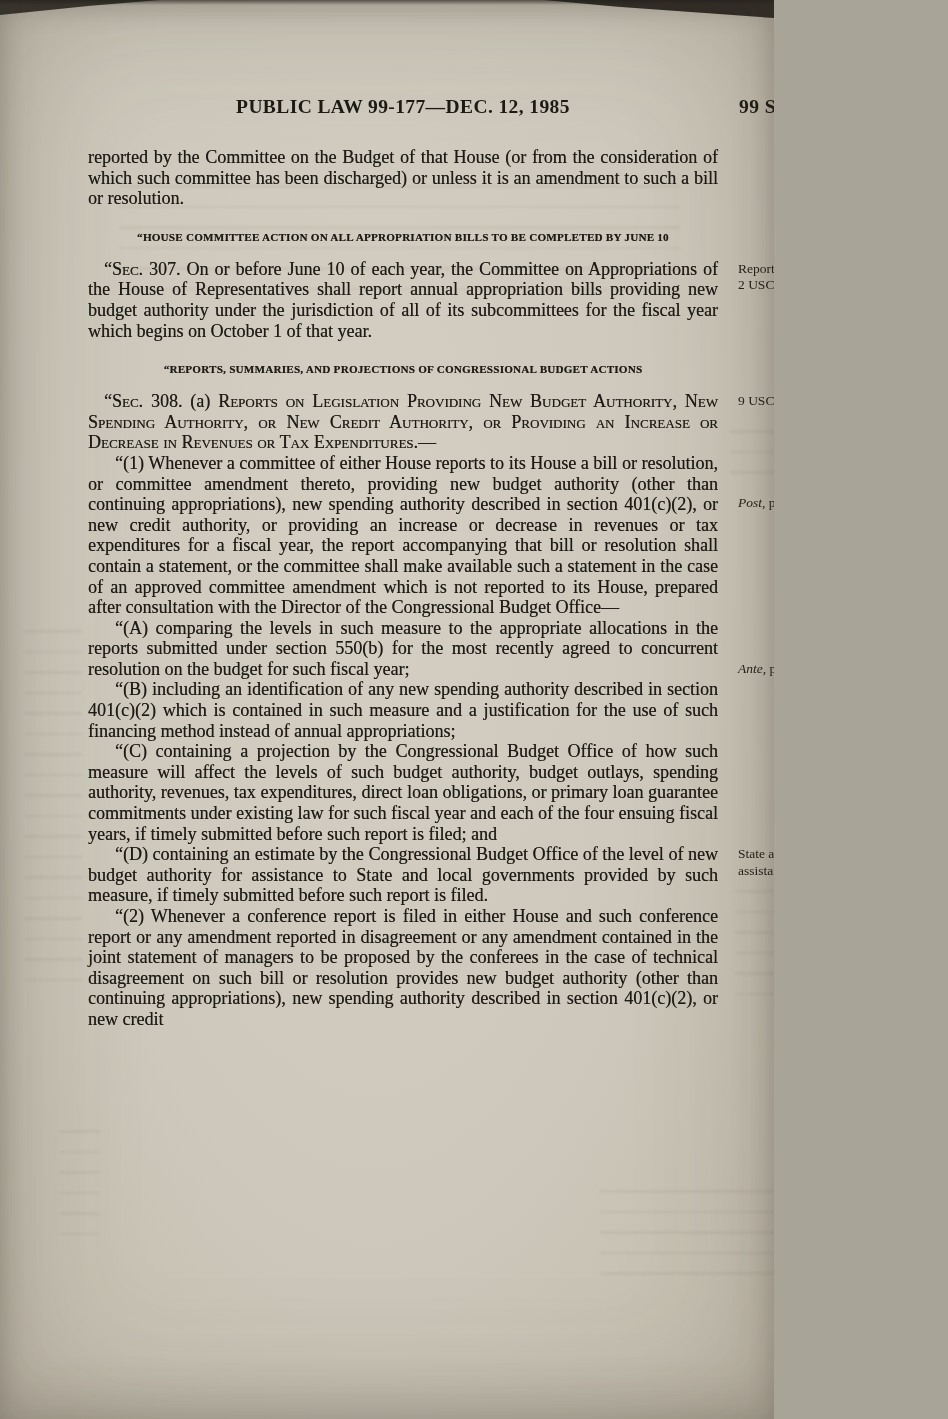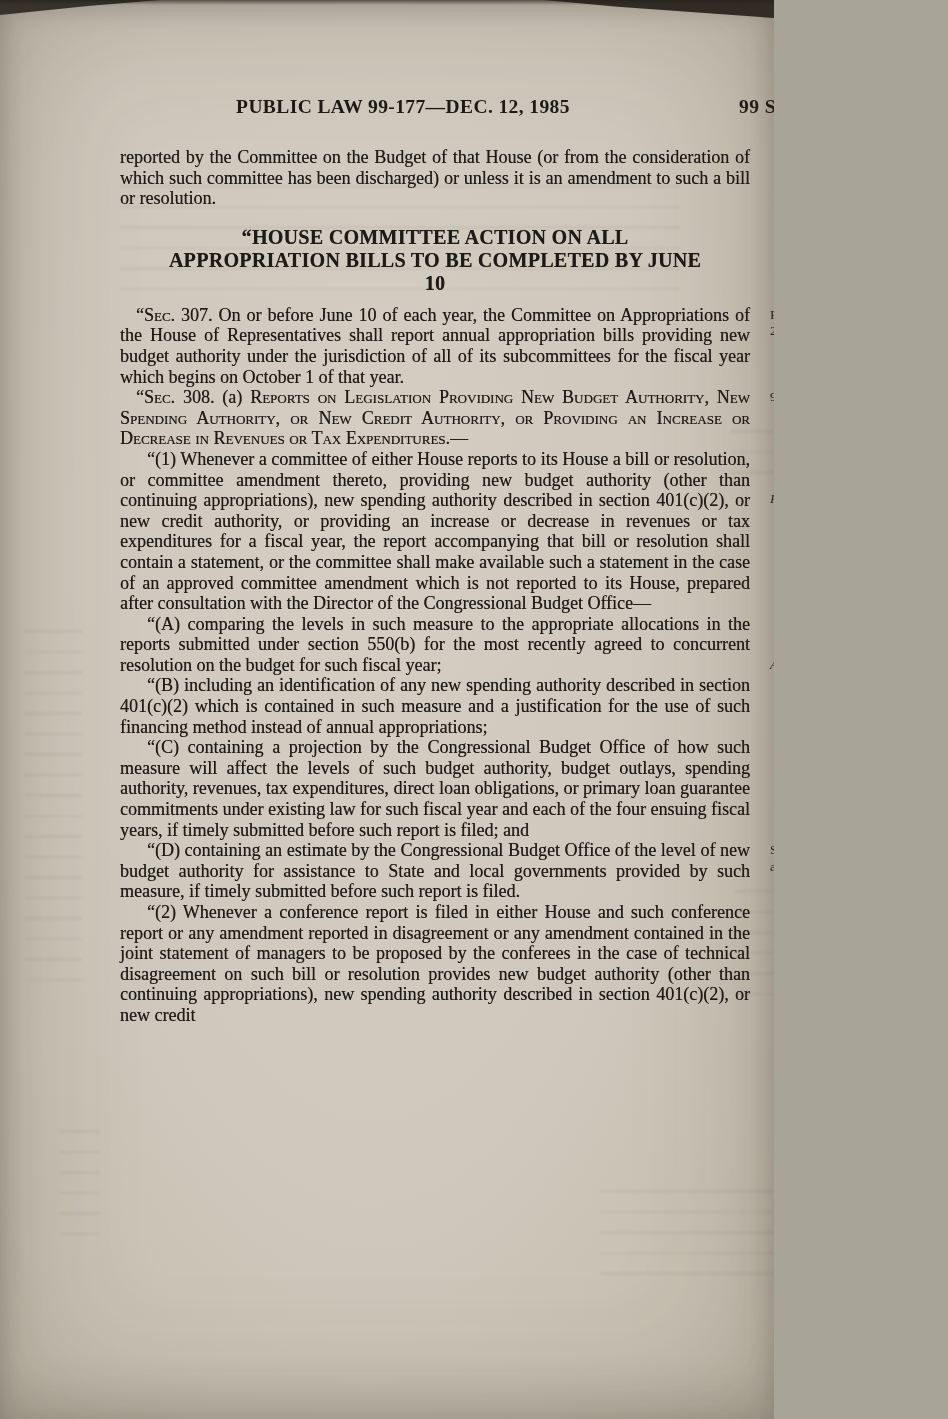--- a/index.html
+++ b/index.html
@@ -28,30 +28,29 @@
     position:absolute; top:96px; left:88px; width:776px; height:26px;
     font-weight:bold; font-size:19.5px; letter-spacing:.4px; white-space:nowrap;
   }
   .head-title { position:absolute; left:0; width:630px; text-align:center; }
   .head-stat { position:absolute; right:0; }
 
   .text-block {
     position:absolute; left:88px; top:147px; width:630px;
     font-size:18px; line-height:20.6px; text-align:justify;
     text-shadow:0.25px 0.25px 0.35px rgba(25,22,15,.65);
-    margin-left:32px;
   }
   .text-block p { margin:0; position:relative; }
   .indent { text-indent:16px; }
   .level1 { margin-left:42px; text-indent:27px; }
   .level2 { margin-left:86px; text-indent:27px; }
   .sc { font-variant:small-caps; }
 
   .center-head {
-    font-size:20px; font-weight:bold; text-align:center; line-height:23px;
+    font-size:11px; font-weight:bold; text-align:center; line-height:23px;
     max-width:540px; margin:17px auto 10px; letter-spacing:.3px; text-indent:0;
   }
 
   .note {
     position:absolute; left:calc(100% + 20px); width:152px;
     font-size:13.5px; line-height:16.5px; text-align:left; text-indent:0;
     text-shadow:none; color:#24211b;
   }
   .note .nline { display:block; }
   .note .em { font-style:italic; }
@@ -96,20 +95,21 @@
 
     <p class="indent">
       <span class="sc">“Sec. 307.</span>
       <span>On or before June 10 of each year, the Committee on Appropriations of the House of Representatives shall report annual appropriation bills providing new budget authority under the jurisdiction of all of its subcommittees for the fiscal year which begins on October 1 of that year.</span>
       <span class="note" style="top:2px">
         <span class="nline">Report.</span>
         <span class="nline">2 USC 638.</span>
       </span>
     </p>
 
+    <h2 class="center-head">“REPORTS, SUMMARIES, AND PROJECTIONS OF CONGRESSIONAL BUDGET ACTIONS</h2>
 
     <p class="indent">
       <span class="sc">“Sec. 308.</span>
       <span>(a)</span>
       <span class="sc">Reports on Legislation Providing New Budget Authority, New Spending Authority, or New Credit Authority, or Providing an Increase or Decrease in Revenues or Tax Expenditures.—</span>
       <span class="note" style="top:2px">
         <span class="nline">9 USC 639.</span>
       </span>
     </p>
 

